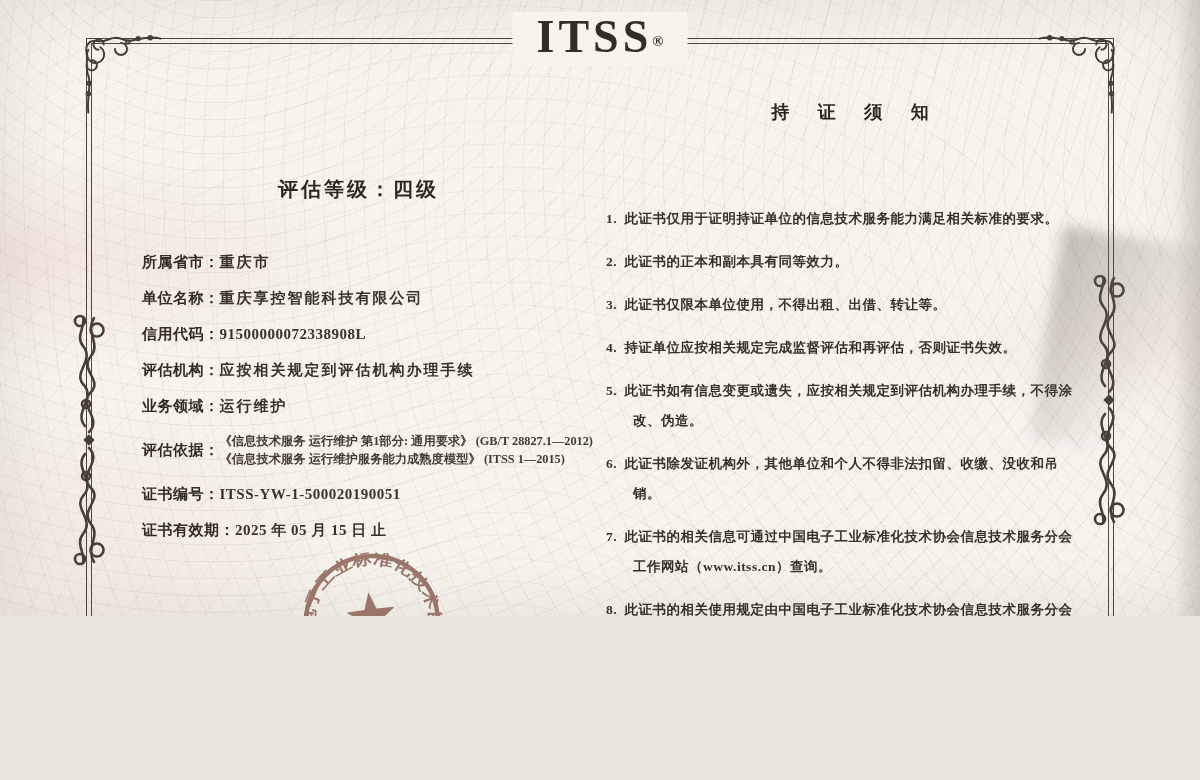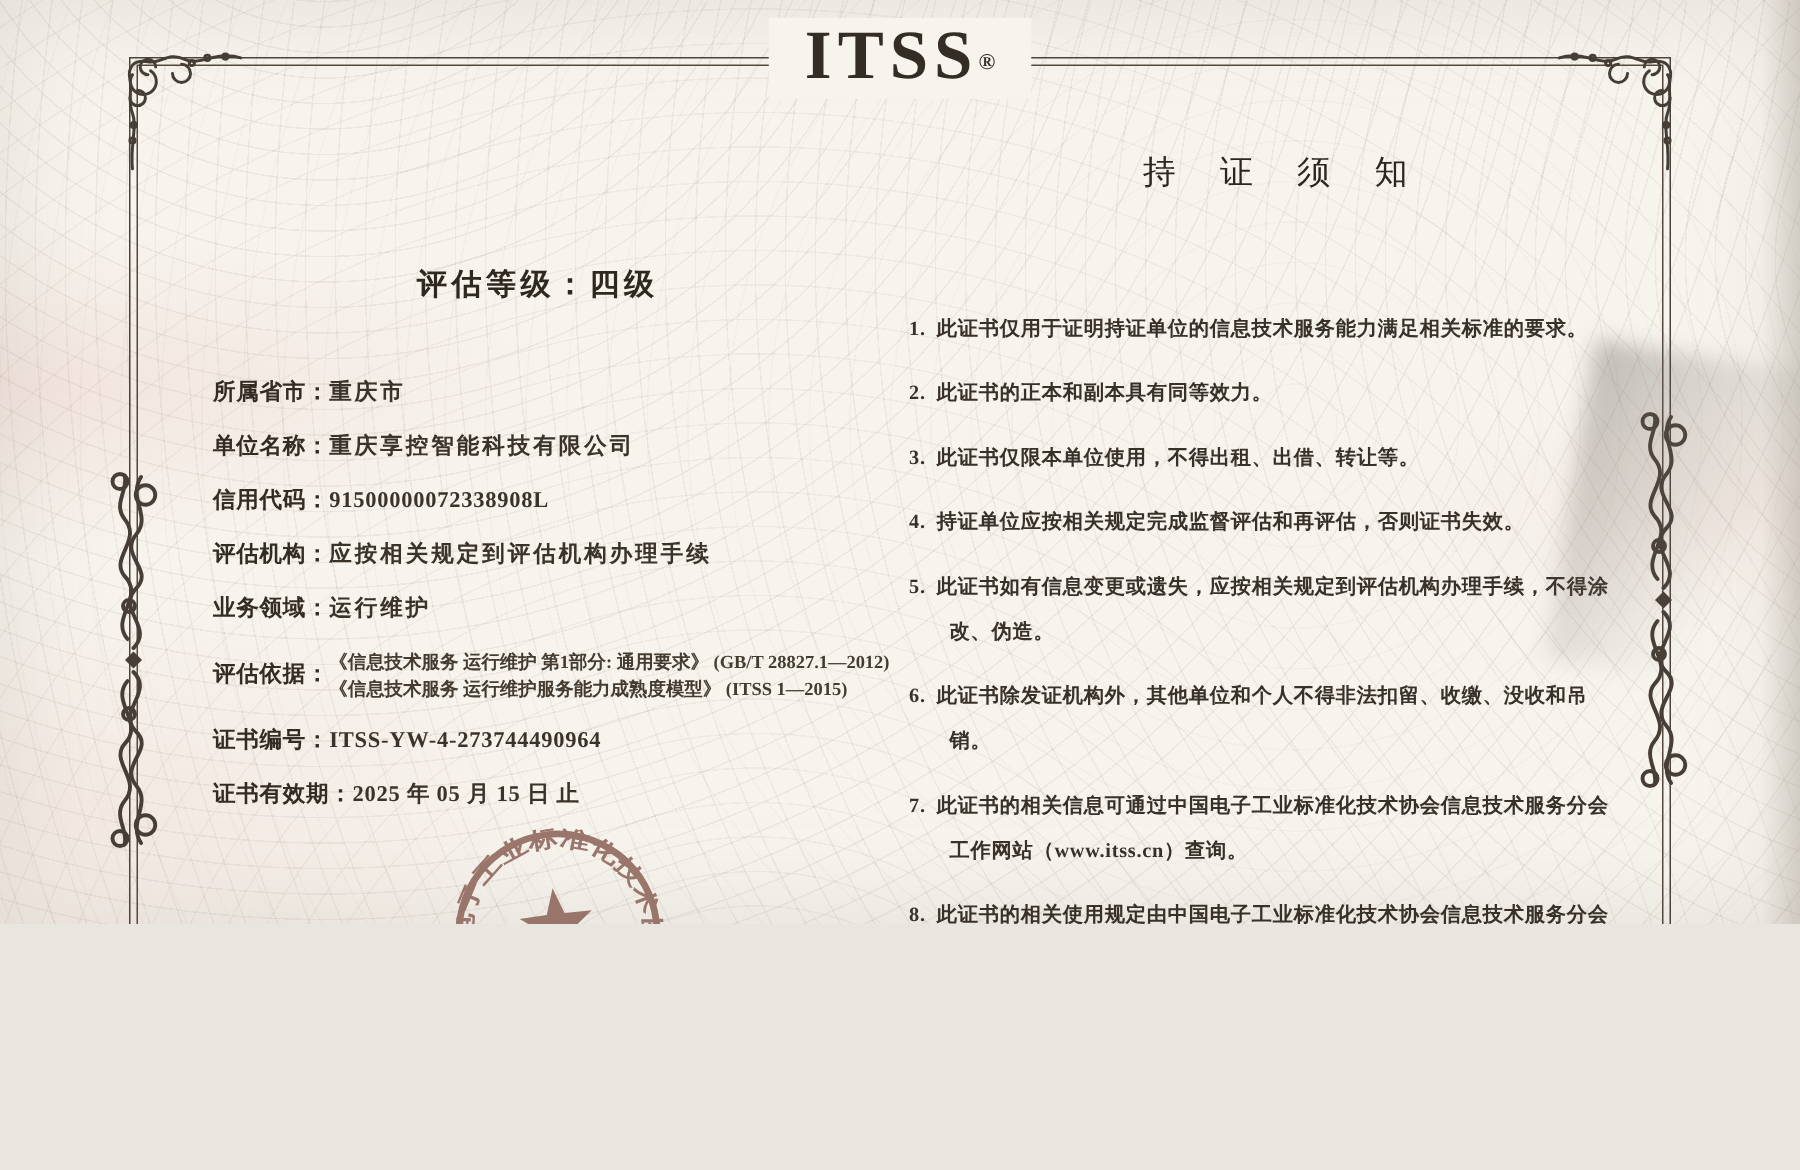--- a/index.html
+++ b/index.html
@@ -46,21 +46,21 @@
   .frow .lab{font-weight:bold;color:#332c23;white-space:nowrap;letter-spacing:.5px;}
   .frow .val{color:#3a332a;letter-spacing:2px;font-weight:600;}
   .frow .val.code{letter-spacing:.5px;}
   .frow.basis{align-items:center;margin-bottom:16px;}
   .frow.basis .vcol{display:flex;flex-direction:column;}
   .frow.basis .vline{font-size:12.3px;letter-spacing:0;line-height:18px;white-space:nowrap;font-weight:600;color:#443c31;}
   .issue{position:absolute;left:276px;top:642px;width:302px;display:flex;justify-content:space-between;
          font-size:15px;font-weight:bold;letter-spacing:1px;color:#332c23;margin-top:48px;}
   .seal{position:absolute;left:297px;top:547px;width:150px;height:150px;transform:rotate(-7deg);opacity:.85;}
   .rp-header{position:absolute;left:628px;top:100px;width:456px;text-align:center;
-             font-size:22px;font-weight:normal;letter-spacing:12px;color:#2c261f;}
+             font-size:18px;font-weight:bold;letter-spacing:12px;color:#2c261f;}
   .items{position:absolute;left:606px;top:204px;width:472px;font-size:13.5px;}
   .items p{margin:0 0 13px;line-height:30px;padding-left:2em;text-indent:-2em;
            letter-spacing:.5px;color:#38312a;font-weight:600;}
   .items .num{margin-right:.55em;}
   .curl-shadow{position:absolute;left:1046px;top:238px;width:168px;height:215px;
       background:linear-gradient(115deg, rgba(104,97,90,.40), rgba(104,97,90,.12) 45%, rgba(104,97,90,0) 68%);
       filter:blur(7px);transform:rotate(9deg);pointer-events:none;}
   .edge-shade{position:absolute;right:0;top:0;width:26px;height:780px;
       background:linear-gradient(to left, rgba(140,132,122,.28), transparent);pointer-events:none;}
 </style>
@@ -157,21 +157,21 @@
     </div>
     <div class="frow basis">
       <span class="lab">评估依据：</span>
       <span class="vcol">
         <span class="vline">《信息技术服务 运行维护 第1部分: 通用要求》 (GB/T 28827.1—2012)</span>
         <span class="vline">《信息技术服务 运行维护服务能力成熟度模型》 (ITSS 1—2015)</span>
       </span>
     </div>
     <div class="frow">
       <span class="lab">证书编号：</span>
-      <span class="val code">ITSS-YW-4-273744490964</span>
+      <span class="val code">ITSS-YW-1-500020190051</span>
     </div>
     <div class="frow">
       <span class="lab">证书有效期：</span>
       <span class="val code">2025 年  05  月 15  日 止</span>
     </div>
   </div>
 
   <div class="issue">
     <span>2022</span>
     <span>核发</span>

